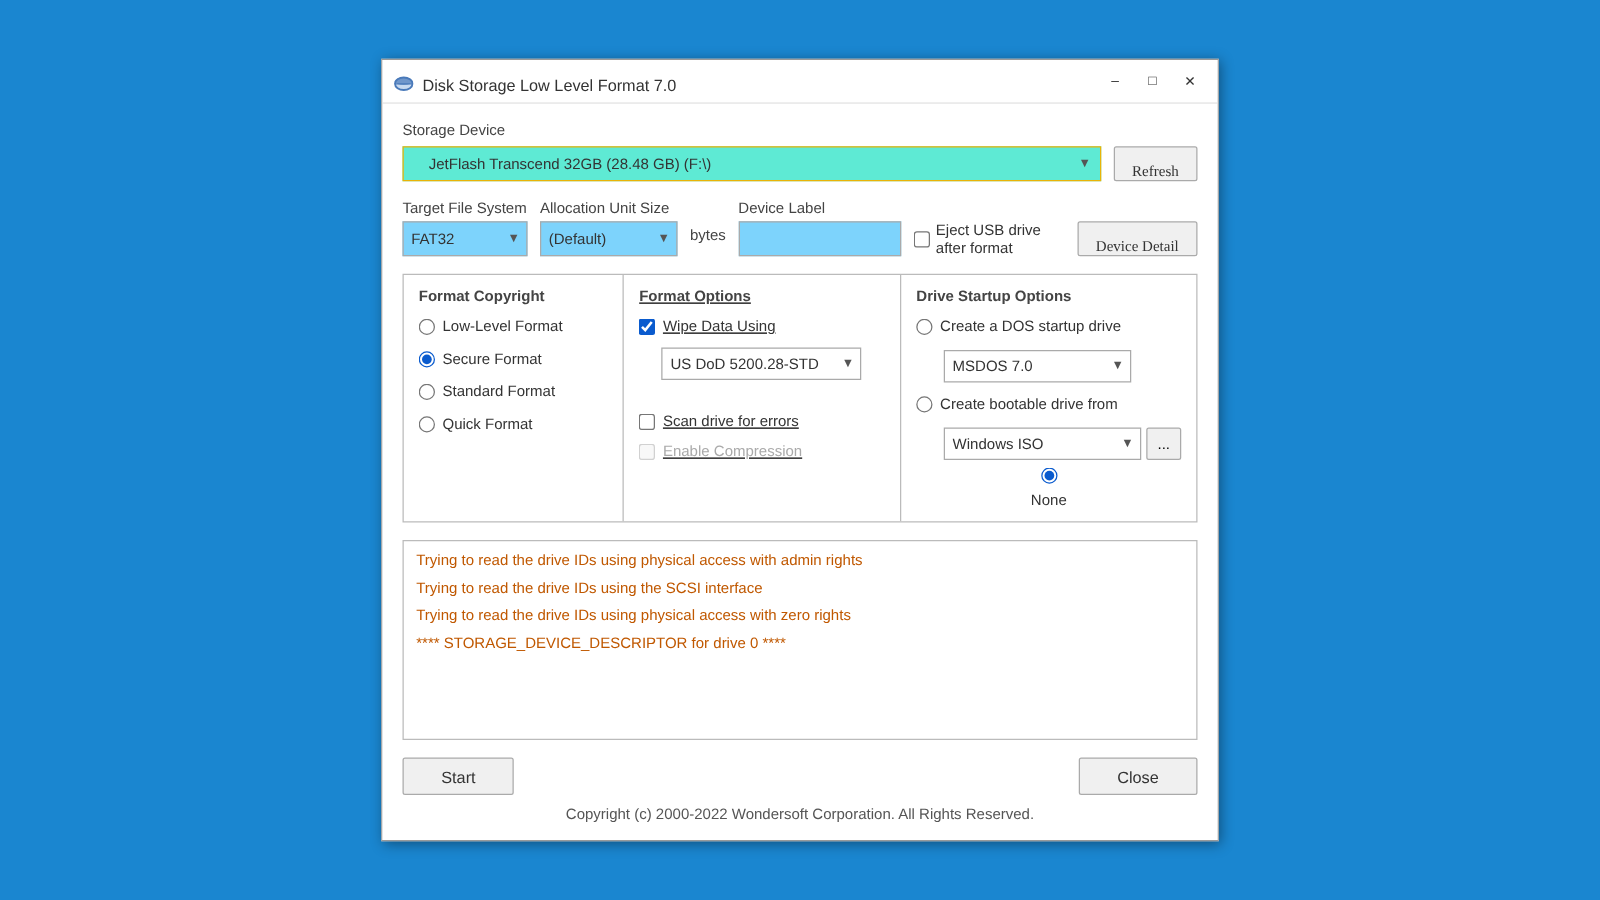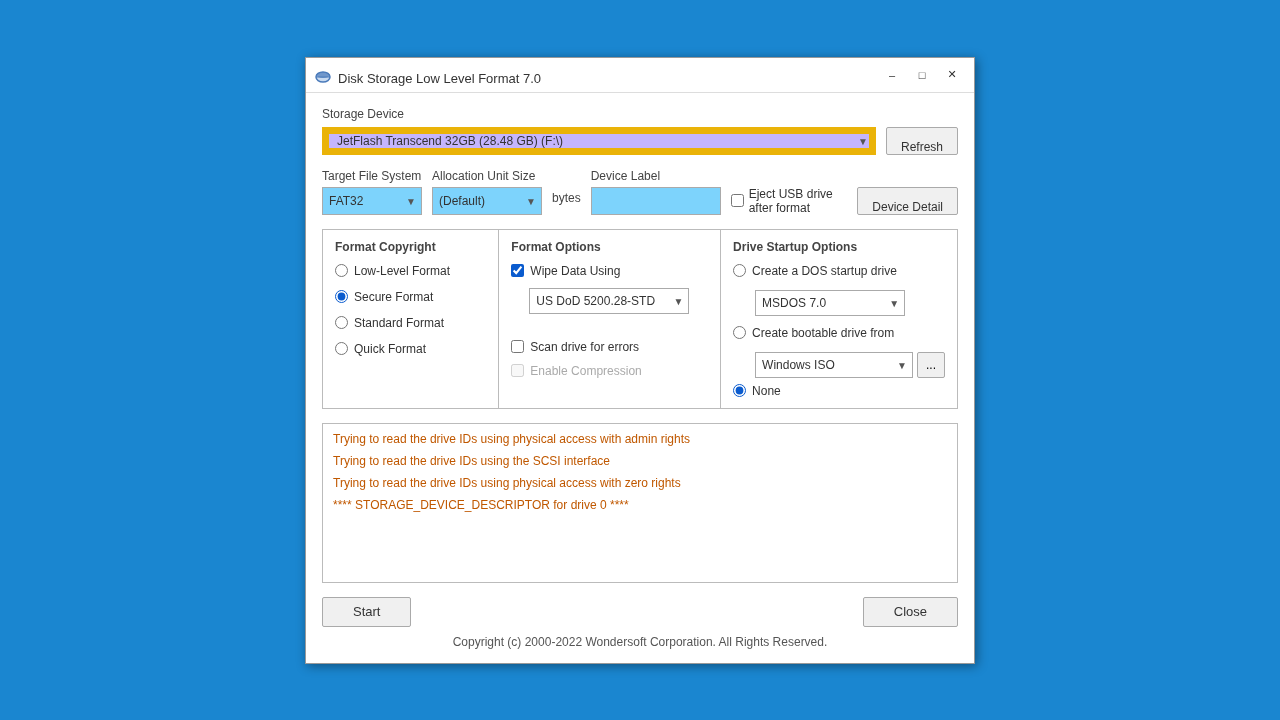--- a/index.html
+++ b/index.html
@@ -73,23 +73,23 @@
       gap: 10px;
       margin-bottom: 14px;
     }
     .storage-dropdown-wrapper {
       flex: 1;
       position: relative;
     }
     .storage-dropdown-wrapper select {
       width: 100%;
       height: 28px;
-      border: 7px solid #eab308;
-      background: #c4b5fd;
-      padding: 0 8px;
+      border: 1px solid #eab308;
+      background: #5eead4;
+      padding: 0 20px;
       font-size: 12px;
       color: #333;
       appearance: none;
       cursor: pointer;
     }
     .storage-dropdown-wrapper::after {
       content: '▼';
       position: absolute;
       right: 8px;
       top: 50%;
@@ -101,20 +101,21 @@
     .btn {
       height: 28px;
       padding: 12px 14px;
       border: 1px solid #aaa;
       background: #f0f0f0;
       cursor: pointer;
       font-size: 12px;
       color: #333;
       border-radius: 2px;
       white-space: nowrap;
+      font-family: Liberation Serif, serif;
     }
     .fields-row {
       display: flex;
       align-items: flex-end;
       gap: 10px;
       margin-bottom: 14px;
     }
     .field-group {
       display: flex;
       flex-direction: column;
@@ -207,20 +208,21 @@
       display: flex;
       align-items: center;
       gap: 6px;
       font-size: 12px;
       color: #333;
       cursor: pointer;
       margin-bottom: 10px;
     }
     .format-options-panel {
       flex: 1.3;
+      text-decoration: underline;
     }
     .wipe-sub {
       margin-left: 18px;
       margin-bottom: 26px;
     }
     .wipe-select-wrapper {
       position: relative;
       display: inline-block;
       width: 160px;
     }
@@ -498,21 +500,21 @@
         </label>
         <div class="bootable-row">
           <div class="bootable-select-wrapper">
             <select>
               <option>Windows ISO</option>
               <option>Linux ISO</option>
             </select>
           </div>
           <button class="browse-btn">...</button>
         </div>
-        <label class="radio-label" style="margin-top:4px;">
+        <label class="radio-label" style="margin-top:4px;flex-direction:column;">
           <input type="radio" name="startup-opt" checked="" style="">
           <span>None</span>
         </label>
       </div>
     </div>
 
     <div class="log-area scrollbar-area" id="log-area">
     <div class="log-line">Trying to read the drive IDs using physical access with admin rights</div>
         <div class="log-line">Trying to read the drive IDs using the SCSI interface</div>
         <div class="log-line">Trying to read the drive IDs using physical access with zero rights</div>

